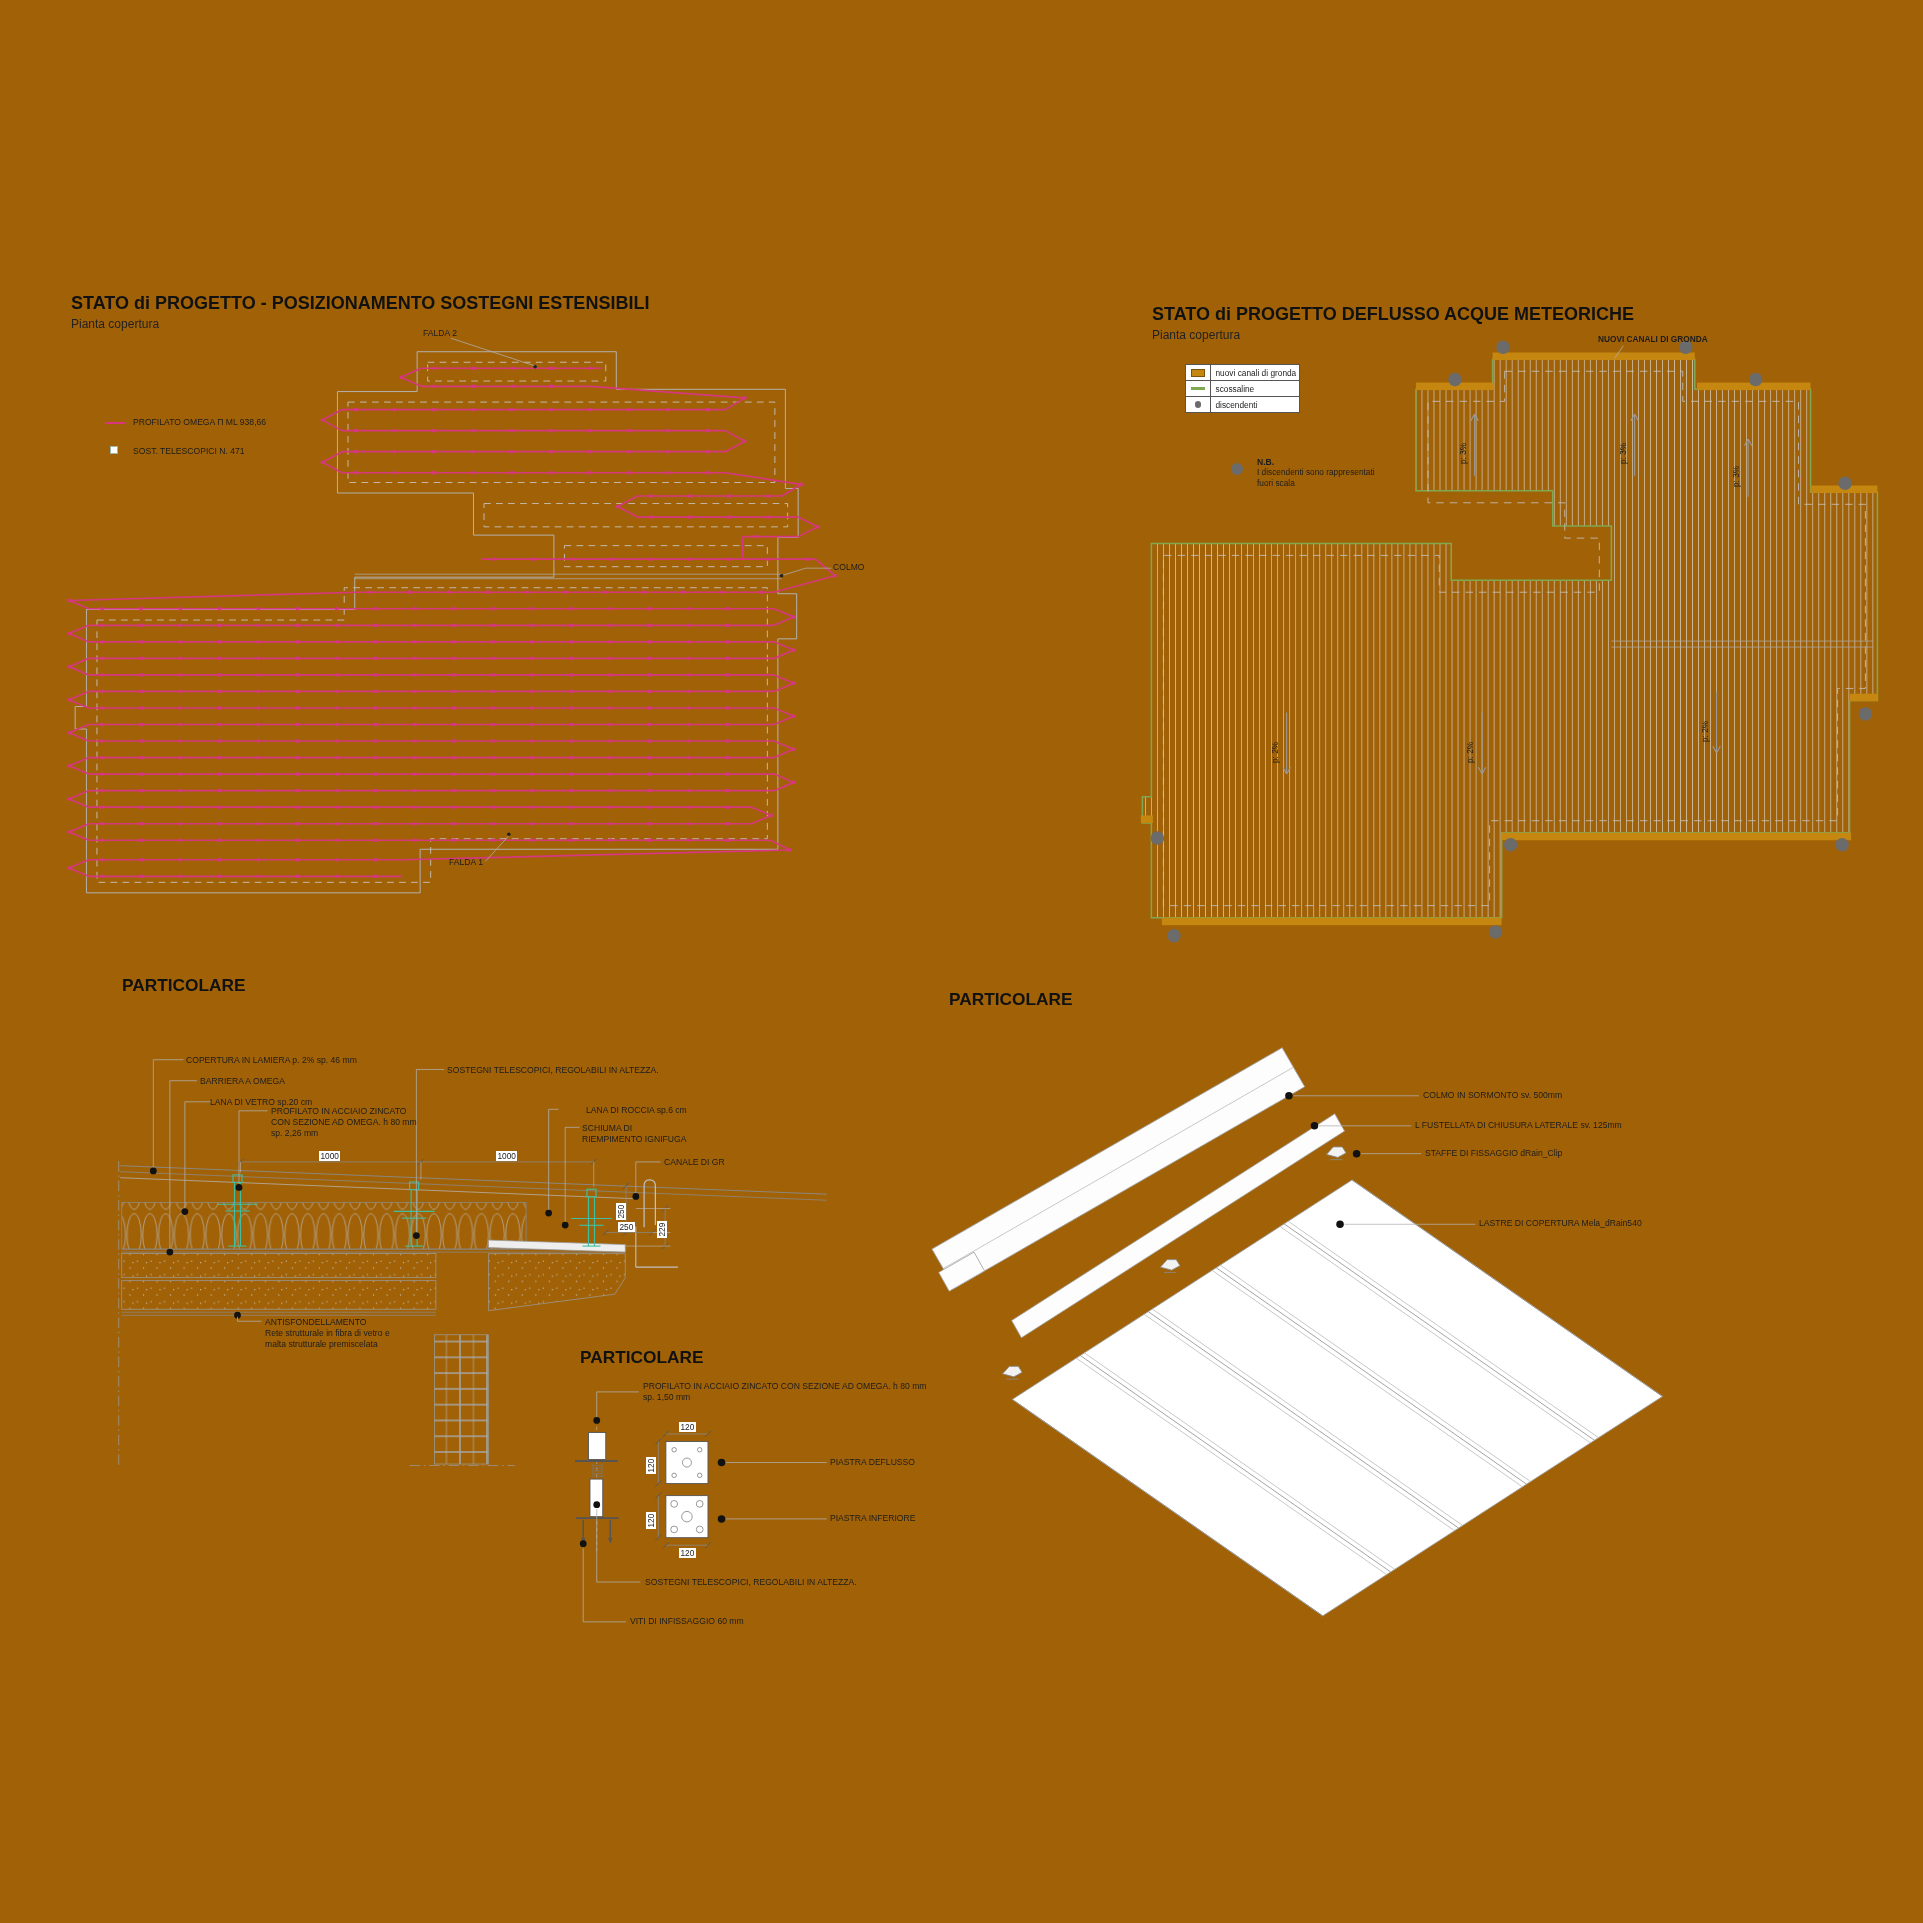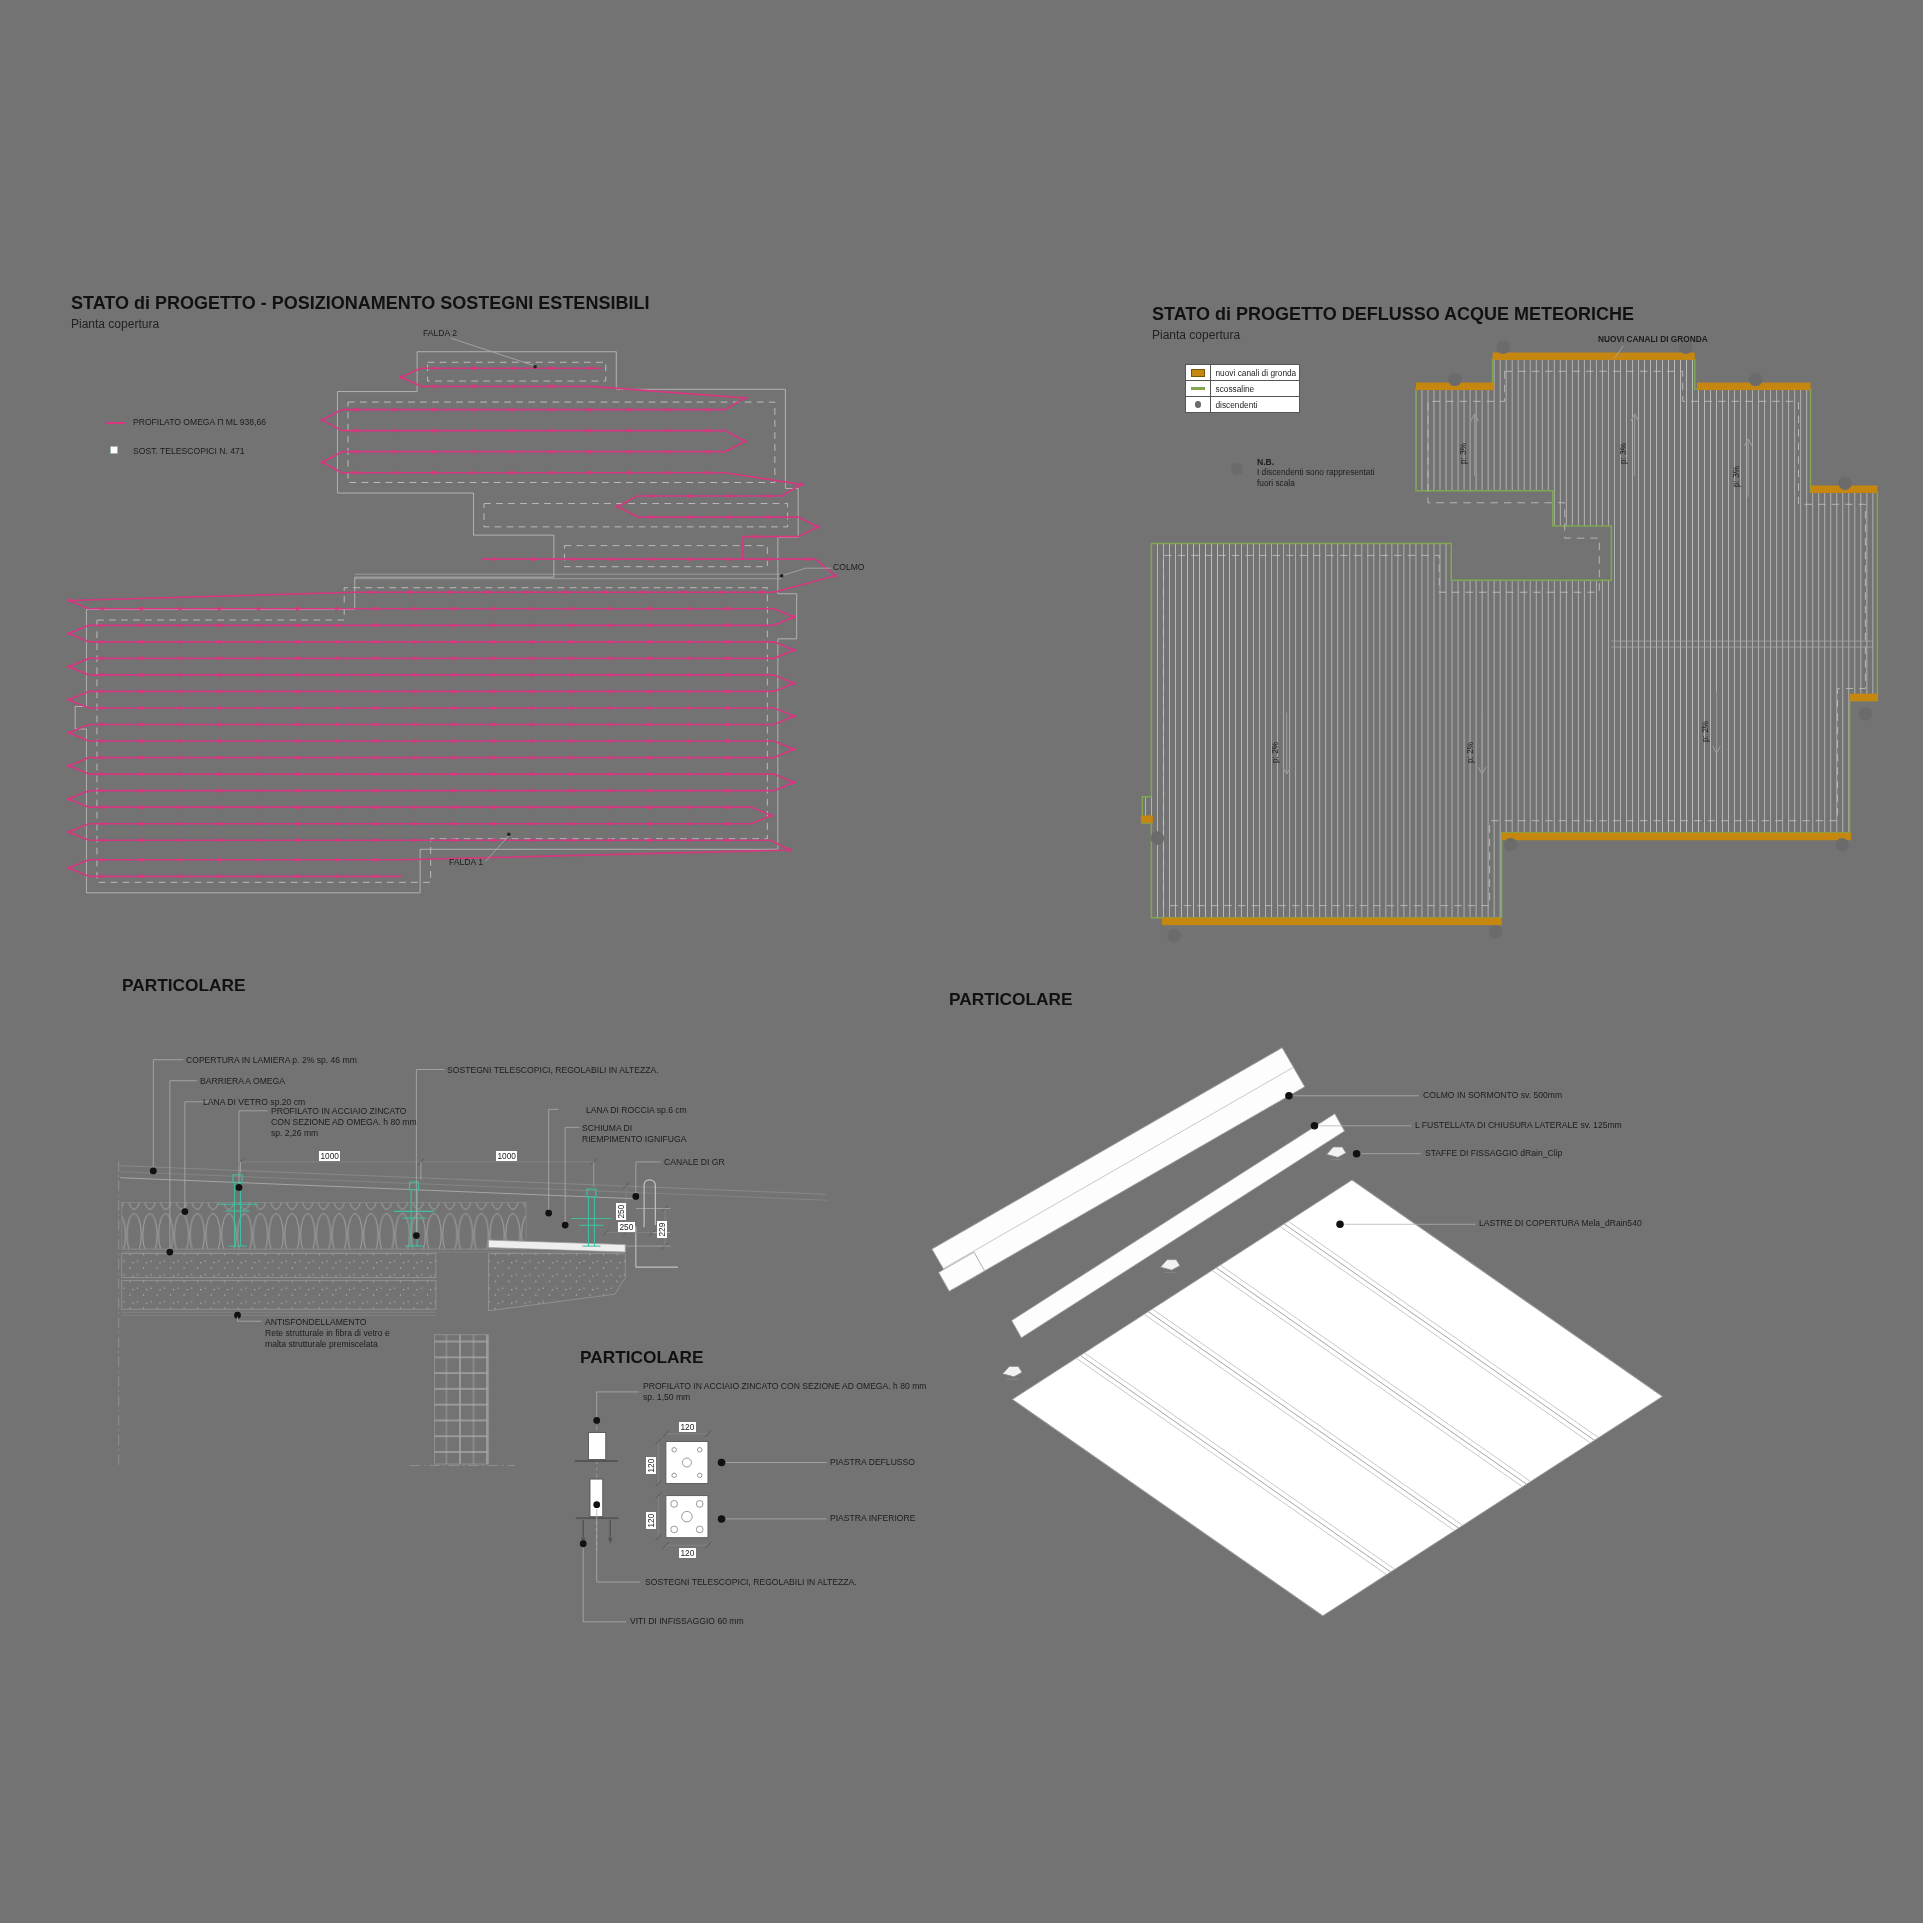--- a/index.html
+++ b/index.html
@@ -1,17 +1,17 @@
 <!DOCTYPE html>
 <html style="--pink: #d6377f; --gold: #c5870f; --green: #7fa851; --teal: #3fbfa0; --graydot: #6b6b6b; --outline: #b3b3b3; --leader: #b0b0b0; --dimline: #888888;font-size:12px"><head>
 <meta charset="utf-8">
 <style>
   html,body{margin:0;padding:0;background:#ffffff;}
   body{width:1924px;height:1924px;position:relative;font-family:"Liberation Sans",sans-serif;color:#1c1c1c;}
-  .sheet{position:absolute;inset:0;background:#737373;overflow:hidden;}
+  .sheet{position:absolute;inset:0;background:#a16207;overflow:hidden;}
   #cad{position:absolute;left:0;top:0;}
   .lbl{position:absolute;font-size:8.6px;line-height:1.3;white-space:pre-line;color:#1c1c1c;}
   .ttl{position:absolute;font-size:18px;font-weight:bold;letter-spacing:0;color:#111;white-space:nowrap;}
   .ttl-s{position:absolute;font-size:17.3px;font-weight:bold;color:#111;white-space:nowrap;}
   .sub{position:absolute;font-size:12px;color:#222;white-space:nowrap;}
   .dim{position:absolute;font-size:8.3px;color:#222;background:#fff;padding:0 1.5px;white-space:nowrap;}
   .rot{transform:rotate(-90deg);transform-origin:0 0;}
   .swatch-line{position:absolute;height:2.3px;background:var(--pink);}
   .swatch-sq{position:absolute;width:6px;height:6px;border:1.5px solid #9ab5a9;background:#fff;}
   .legend2{position:absolute;border:0.8px solid #555;background:#fff;width:113px;}
@@ -751,21 +751,21 @@
   <div class="lbl lbl-11 rot" style="left:1458px;top:464px">p: 3%</div>
   <div class="lbl lbl-11 rot" style="left:1618px;top:464px">p: 3%</div>
   <div class="lbl lbl-11 rot" style="left:1731px;top:487px">p: 3%</div>
   <div class="lbl lbl-11 rot" style="left:1270px;top:763px">p: 2%</div>
   <div class="lbl lbl-11 rot" style="left:1465px;top:763px">p: 2%</div>
   <div class="lbl lbl-11 rot" style="left:1700px;top:742px">p: 2%</div>
 
   <div class="ttl-s" style="left:122px;top:975px">PARTICOLARE</div>
   <div class="lbl" style="left:186px;top:1055px">COPERTURA IN LAMIERA p. 2% sp. 46 mm</div>
   <div class="lbl" style="left:200px;top:1076px">BARRIERA A OMEGA</div>
-  <div class="lbl" style="left:203px;top:1097px">LANA DI VETRO sp.20 cm</div>
+  <div class="lbl" style="left:210px;top:1097px">LANA DI VETRO sp.20 cm</div>
   <div class="lbl" style="left:271px;top:1106px">PROFILATO IN ACCIAIO ZINCATO
 CON SEZIONE AD OMEGA. h 80 mm
 sp. 2,26 mm</div>
   <div class="lbl" style="left:447px;top:1065px">SOSTEGNI TELESCOPICI, REGOLABILI IN ALTEZZA.</div>
   <div class="lbl" style="left:586px;top:1105px">LANA DI ROCCIA sp.6 cm</div>
   <div class="lbl" style="left:582px;top:1123px">SCHIUMA DI
 RIEMPIMENTO IGNIFUGA</div>
   <div class="lbl" style="left:664px;top:1157px">CANALE DI GR</div>
   <div class="lbl" style="left:265px;top:1317px">ANTISFONDELLAMENTO
 Rete strutturale in fibra di vetro e

